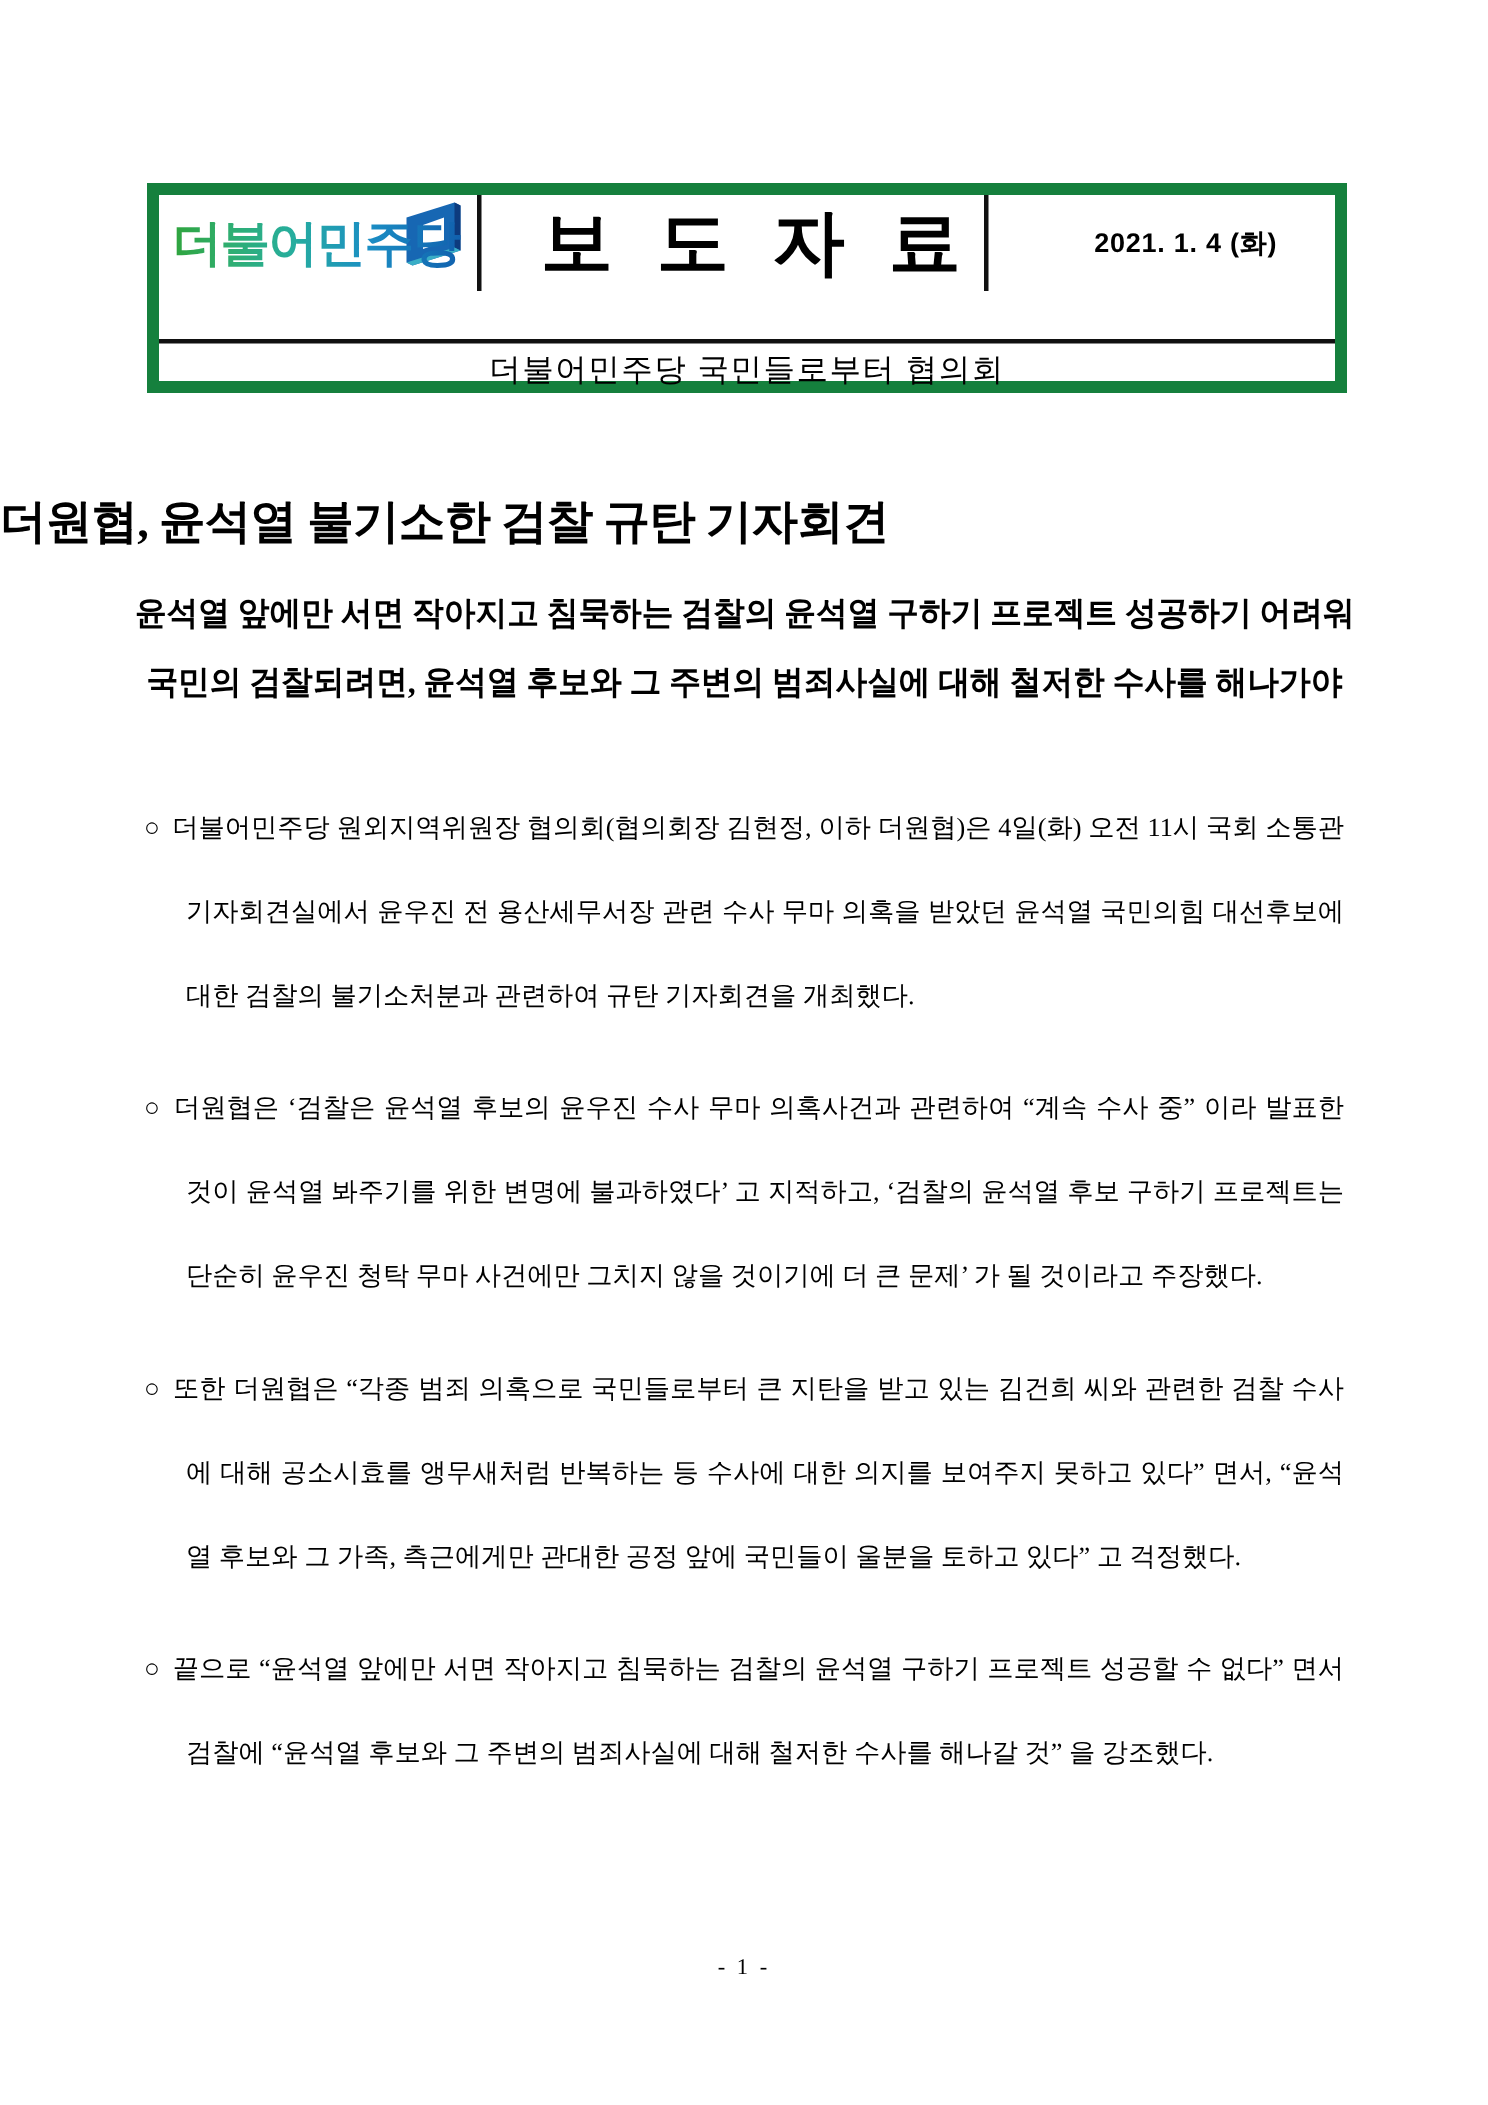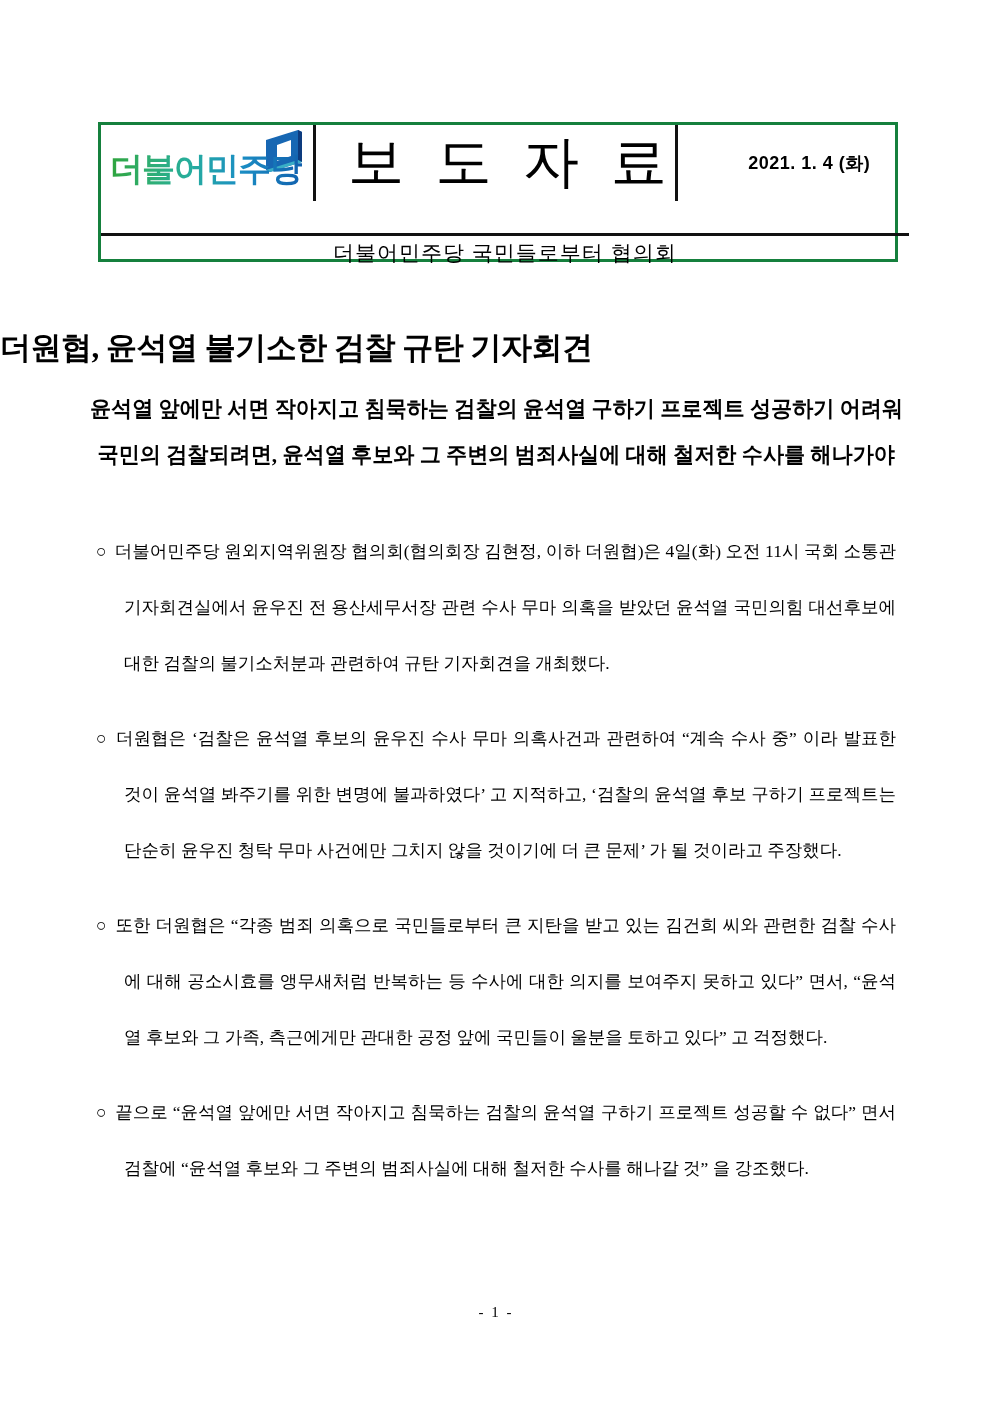--- a/index.html
+++ b/index.html
@@ -10,35 +10,35 @@
     background: #ffffff;
     color: #000;
     font-family: "Liberation Serif", "DejaVu Serif", serif;
     overflow: hidden;
   }
 
   
   .header-box {
     position: absolute; top: 122px; left: 98px;
     width: 800px; height: 140px;
-    border: 3px solid #15803d;
+    border: 8px solid #15803d;
     box-sizing: border-box;
     display: grid;
     grid-template-columns: 215px 1fr 199px;
     grid-template-rows: 1fr 37px;
     background: #fff;
     font-family: "Liberation Sans", "DejaVu Sans", sans-serif;
     gap: 32px;
   }
   .logo-cell { position: relative; border-right: 3px solid #111; }
   .doctype-cell { border-right: 3px solid #111; display: flex; align-items: center; justify-content: center; }
   .date-cell { display: flex; align-items: center; justify-content: center; }
   .org-cell { grid-column: 1 / 4; border-top: 3px solid #111; display: flex; align-items: center; justify-content: center; }
 
-  .doctype { font-size: 56px; font-weight: normal; letter-spacing: 8px; white-space: nowrap; }
+  .doctype { font-size: 48px; font-weight: bold; letter-spacing: 8px; white-space: nowrap; }
   .date { font-size: 18px; font-weight: bold; letter-spacing: 0.5px; white-space: nowrap; }
   .org { font-size: 21px; letter-spacing: 1px; white-space: nowrap; }
 
   .logo-text {
     position: absolute; left: 9px; bottom: 9px;
     font-size: 33px; font-weight: 800; letter-spacing: -1px;
     white-space: nowrap;
     color: #1668b4;
   }
   @supports (-webkit-background-clip: text) {

